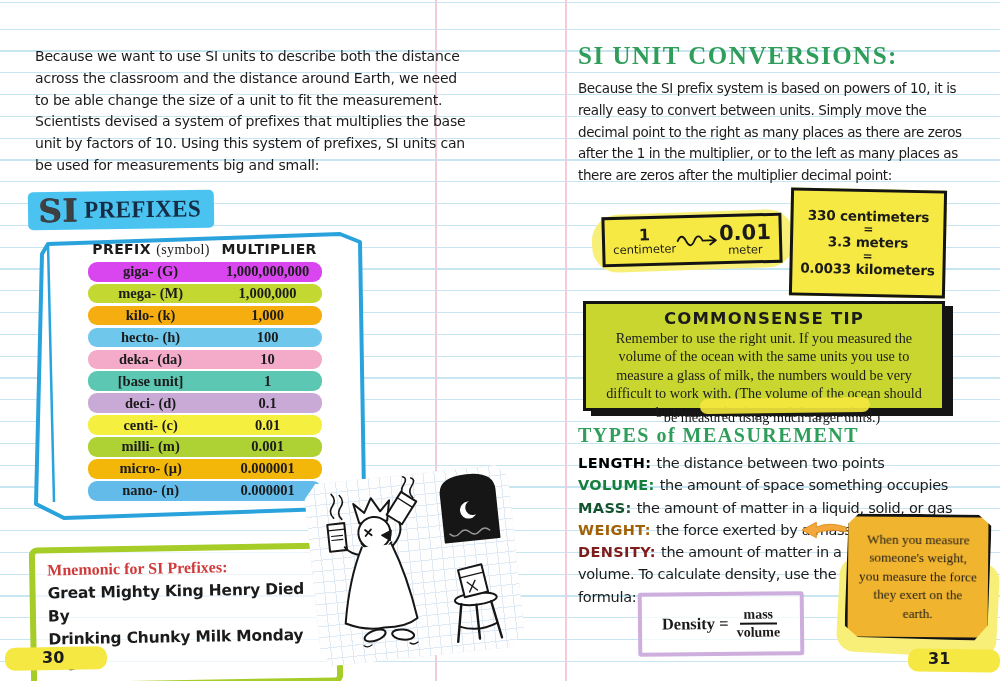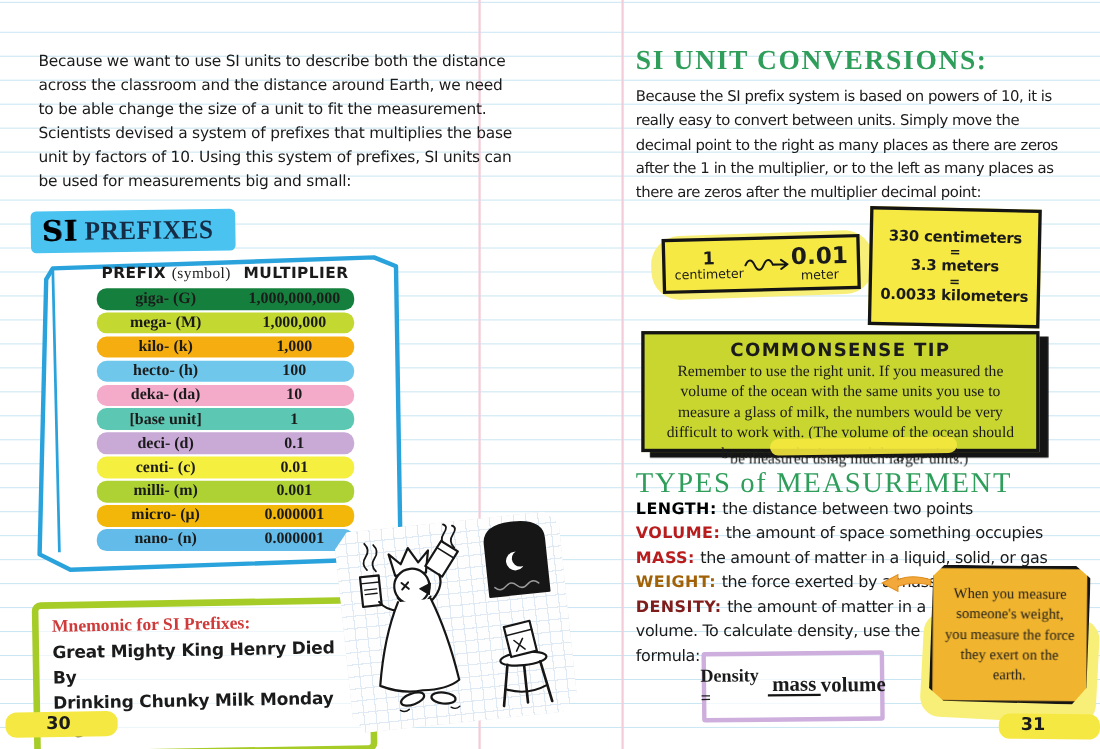--- a/index.html
+++ b/index.html
@@ -20,21 +20,21 @@
   .hand{font-family:"DejaVu Sans",sans-serif; letter-spacing:-0.2px;}
   .marker{font-family:"DejaVu Sans",sans-serif; font-weight:bold;}
 
   
   .intro-left{position:absolute; left:35px; top:46px; width:432px; font-size:14px; line-height:21.8px;}
   .prefix-band{
     position:absolute; left:28px; top:191px; width:186px; height:38px;
     border-radius:5px; transform:rotate(-0.8deg);
     display:flex; align-items:center; padding-left:10px; box-sizing:border-box;
   }
-  .prefix-band .si{font-family:"DejaVu Serif",serif; font-weight:bold; font-size:26px; color:#000000; letter-spacing:1px; text-shadow:1px 0 #1d3a57;}
+  .prefix-band .si{font-family:"DejaVu Serif",serif; font-weight:bold; font-size:32px; color:#404040; letter-spacing:1px; text-shadow:1px 0 #1d3a57;}
   .prefix-band .rest{font-family:"Liberation Serif",serif; font-weight:bold; font-size:23px; color:#152c44; margin-left:6px; letter-spacing:0.4px; transform:scaleY(1.05);}
   .tbl-svg{position:absolute; left:24px; top:228px;}
   .tbl-head{
     position:absolute; left:88px; top:241px; width:236px; display:flex; align-items:flex-start;
   }
   .tbl-head .h1{flex:1.15; text-align:center; font-size:14px; letter-spacing:0.4px;}
   .tbl-head .h1 .sym{font-family:"Liberation Serif",serif; font-weight:normal; font-size:14px;}
   .tbl-head .h2{flex:1; text-align:center; font-size:14px; letter-spacing:0.4px;}
   .prefix-rows{position:absolute; left:88px; top:262px; width:234px; display:flex; flex-direction:column; gap:2.3px;}
   .prow{height:19.6px; border-radius:9px; display:flex; align-items:center;
@@ -88,21 +88,21 @@
   .conv-box2 .cline{font-weight:bold; font-size:13.5px; letter-spacing:-0.2px;}
   .conv-box2 .ceq{font-weight:bold; font-size:12px; line-height:0.9;}
   .tip-box{
     position:absolute; left:583px; top:301px; width:362px; height:110px;
     border:3px solid #141414; box-sizing:border-box;
     filter:drop-shadow(8px 5px 0 #141414);
   }
   .tip-title{text-align:center; font-size:16.5px; letter-spacing:1.2px; margin-top:5px;}
   .tip-body{font-family:"Liberation Serif",serif; font-size:14.2px; line-height:18.4px; text-align:center; padding:1px 12px;}
   .tip-swipe{position:absolute; left:700px; top:398px; width:170px; height:15px; background:rgba(245,232,62,0.9); border-radius:8px; transform:rotate(-0.8deg);}
-  .types-title{position:absolute; left:578px; top:424px; font-family:"Liberation Serif",serif; font-weight:normal; font-size:26px; letter-spacing:1.5px;}
+  .types-title{position:absolute; left:578px; top:424px; font-family:"Liberation Serif",serif; font-weight:bold; font-size:20px; letter-spacing:1.5px;}
   .types-list{position:absolute; left:578px; top:452px; width:402px; font-size:14.5px; line-height:22.3px;}
   .type-term{font-weight:bold; font-size:14.5px; letter-spacing:0.4px;}
   .type-def{letter-spacing:-0.3px;}
   .type-line .type-def{margin-left:5px;margin-top:10px;}
   .type-narrow{width:288px; display:block;}
   .weight-arrow{position:absolute; left:800px; top:519px;}
   .note-box{
     position:absolute; left:845px; top:514px; width:146px; height:126px;
     border:3px solid #141414; box-sizing:border-box;
     clip-path:polygon(9% 0,91% 0,100% 9%,98% 88%,89% 100%,9% 98%,0 89%,2% 8%);
@@ -112,21 +112,21 @@
   }
   .note-text{font-family:"Liberation Serif",serif; font-size:13.3px; line-height:18.6px; text-align:center; padding:0 10px;}
   .density-box{
     position:absolute; left:638px; top:592px; width:158px; height:56px;
     border:4px solid #cdaedd; border-radius:3px; background:rgba(255,255,255,0.75);
     transform:rotate(-0.6deg);
     display:flex; align-items:center; justify-content:center; gap:8px;
     font-family:"Liberation Serif",serif; font-weight:bold;
   }
   .density-box .lhs{font-size:16.5px;}
-  .frac{display:inline-flex; flex-direction:row; align-items:center; font-size:19px; line-height:16px;}
+  .frac{display:inline-flex; flex-direction:column; align-items:center; font-size:14px; line-height:16px;}
   .frac .num{border-bottom:2px solid #141414; padding:0 4px;}
 </style>
 </head>
 <body>
 
 <div class="spread">
 
   <div class="ruled"></div>
   <div class="margin-line ml-left"></div>
   <div class="margin-line ml-right"></div>
@@ -145,21 +145,21 @@
 
   <div class="tbl-head marker">
     <span class="h1">
       <span>PREFIX</span>
       <span class="sym">(symbol)</span>
     </span>
     <span class="h2">MULTIPLIER</span>
   </div>
 
   <div class="prefix-rows">
-    <div class="prow" style="background: #15803d;">
+    <div class="prow" style="background: #d946ef;">
       <span class="pcell">giga- (G)</span>
       <span class="vcell">1,000,000,000</span>
     </div>
     <div class="prow" style="background: rgb(195, 216, 49);">
       <span class="pcell">mega- (M)</span>
       <span class="vcell">1,000,000</span>
     </div>
     <div class="prow" style="background: rgb(246, 173, 15);">
       <span class="pcell">kilo- (k)</span>
       <span class="vcell">1,000</span>
@@ -285,24 +285,24 @@
   </div>
   <div class="tip-swipe"></div>
 
   <div class="types-title" style="color: rgb(47, 158, 91);">TYPES of MEASUREMENT</div>
 
   <div class="types-list hand">
     <div class="type-line">
       <span class="type-term" style="color: #000000;">LENGTH:</span><span class="type-def">the distance between two points</span>
     </div>
     <div class="type-line">
-      <span class="type-term" style="color: #b91c1c;">VOLUME:</span><span class="type-def">the amount of space something occupies</span>
+      <span class="type-term" style="color: #15803d;">VOLUME:</span><span class="type-def">the amount of space something occupies</span>
     </div>
     <div class="type-line">
-      <span class="type-term" style="color: #b91c1c;">MASS:</span><span class="type-def">the amount of matter in a liquid, solid, or gas</span>
+      <span class="type-term" style="color: #14532d;">MASS:</span><span class="type-def">the amount of matter in a liquid, solid, or gas</span>
     </div>
     <div class="type-line">
       <span class="type-term" style="color: #a16207;">WEIGHT:</span><span class="type-def">the force exerted by a mass</span>
     </div>
     <div class="type-line type-narrow">
       <span class="type-term" style="color: #7f1d1d;">DENSITY:</span><span class="type-def">the amount of matter in a volume. To calculate density, use the formula:</span>
     </div>
   </div>
 
   <svg class="weight-arrow" width="48" height="22" viewBox="0 0 50 22">

